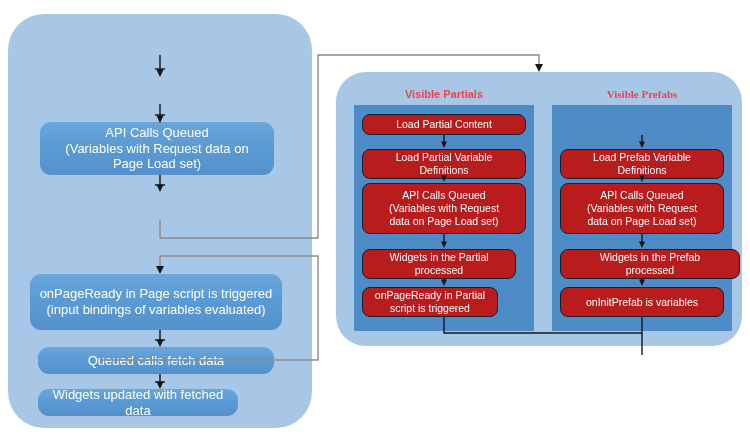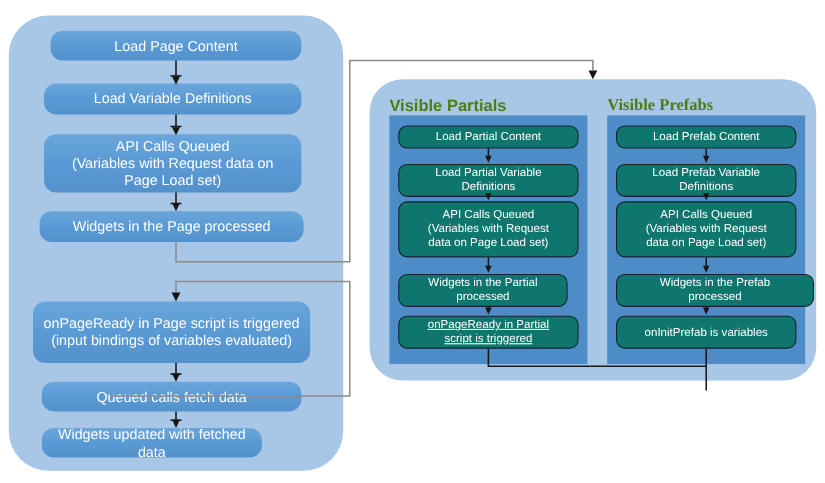--- a/index.html
+++ b/index.html
@@ -33,24 +33,24 @@
     position: absolute;
     background: #4E8CC8;
     box-sizing: border-box;
   }
   .subpanel-partials { left: 354px; top: 105px; width: 180px; height: 226px; }
   .subpanel-prefabs  { left: 552px; top: 105px; width: 180px; height: 226px; }
 
   
   .col-header {
     position: absolute;
-    font-size: 15px;
+    font-size: 11px;
     font-weight: bold;
-    color: #4d7c0f;
-    text-align: left;
+    color: #ef4444;
+    text-align: center;
     white-space: nowrap;
   }
   .hdr-partials { left: 354px; top: 88px; width: 180px; }
   .hdr-prefabs  { left: 552px; top: 88px; width: 180px; font-family: Liberation Serif, serif; }
 
   
   .box {
     position: absolute;
     background: #5B9BD5;
     color: #ffffff;
@@ -67,38 +67,38 @@
   .box-main {
     font-size: 13px;
     border-radius: 11px;
     background: linear-gradient(180deg,#6AA6DB 0%, #5B9BD5 45%, #5491CC 100%);
   }
   
   .box-sub {
     font-size: 10.5px;
     border: 1.4px solid #14232E;
     border-radius: 8px;
-    background: #0f766e;
+    background: #b91c1c;
   }
 
   
   .b-l1 { left: 46px;  top: 28px;  width: 228px; height: 27px; }
   .b-l2 { left: 40px;  top: 76px;  width: 234px; height: 28px; }
   .b-l3 { left: 40px;  top: 122px; width: 234px; height: 53px; }
   .b-l4 { left: 36px;  top: 192px; width: 240px; height: 28px; }
   .b-l5 { left: 30px;  top: 274px; width: 252px; height: 56px; }
   .b-l6 { left: 38px;  top: 347px; width: 236px; height: 27px; }
   .b-l7 { left: 38px;  top: 389px; width: 200px; height: 27px; }
 
   
   .b-p1 { left: 362px; top: 114px; width: 164px; height: 21px; }
   .b-p2 { left: 362px; top: 149px; width: 164px; height: 30px; }
   .b-p3 { left: 362px; top: 183px; width: 164px; height: 51px; }
   .b-p4 { left: 362px; top: 249px; width: 154px; height: 30px; }
-  .b-p5 { left: 362px; top: 287px; width: 164px; height: 30px; text-decoration: underline; }
+  .b-p5 { left: 362px; top: 287px; width: 136px; height: 30px; }
 
   
   .b-f1 { left: 560px; top: 114px; width: 164px; height: 21px; }
   .b-f2 { left: 560px; top: 149px; width: 164px; height: 30px; }
   .b-f3 { left: 560px; top: 183px; width: 164px; height: 51px; }
   .b-f4 { left: 560px; top: 249px; width: 180px; height: 30px; }
   .b-f5 { left: 560px; top: 287px; width: 164px; height: 30px; }
 
   
   #wires {
@@ -118,35 +118,31 @@
 
   <div class="panel panel-left"></div>
   <div class="panel panel-right"></div>
 
   <div class="subpanel subpanel-partials"></div>
   <div class="subpanel subpanel-prefabs"></div>
 
   <div class="col-header hdr-partials">Visible Partials</div>
   <div class="col-header hdr-prefabs">Visible Prefabs</div>
 
-  <div class="box box-main b-l1">Load Page Content</div>
-  <div class="box box-main b-l2">Load Variable Definitions</div>
   <div class="box box-main b-l3">API Calls Queued<br>(Variables with Request data on<br>Page Load set)</div>
-  <div class="box box-main b-l4">Widgets in the Page processed</div>
   <div class="box box-main b-l5">onPageReady in Page script is triggered<br>(input bindings of variables evaluated)</div>
   <div class="box box-main b-l6">Queued calls fetch data</div>
   <div class="box box-main b-l7">Widgets updated with fetched data</div>
 
   <div class="box box-sub b-p1">Load Partial Content</div>
   <div class="box box-sub b-p2">Load Partial Variable<br>Definitions</div>
   <div class="box box-sub b-p3">API Calls Queued<br>(Variables with Request<br>data on Page Load set)</div>
   <div class="box box-sub b-p4">Widgets in the Partial<br>processed</div>
   <div class="box box-sub b-p5">onPageReady in Partial<br>script  is triggered</div>
 
-  <div class="box box-sub b-f1">Load Prefab Content</div>
   <div class="box box-sub b-f2">Load Prefab Variable<br>Definitions</div>
   <div class="box box-sub b-f3">API Calls Queued<br>(Variables with Request<br>data on Page Load set)</div>
   <div class="box box-sub b-f4">Widgets in the Prefab<br>processed</div>
   <div class="box box-sub b-f5">onInitPrefab is variables</div>
 
   <svg id="wires" viewBox="0 0 750 439">
 
     <g>
       <path class="wire-dark" d="M160,55 L160,70"></path>
       <path class="arrow-dark" d="M160,77 l-3.6,-7.4 h7.2 Z"></path>

